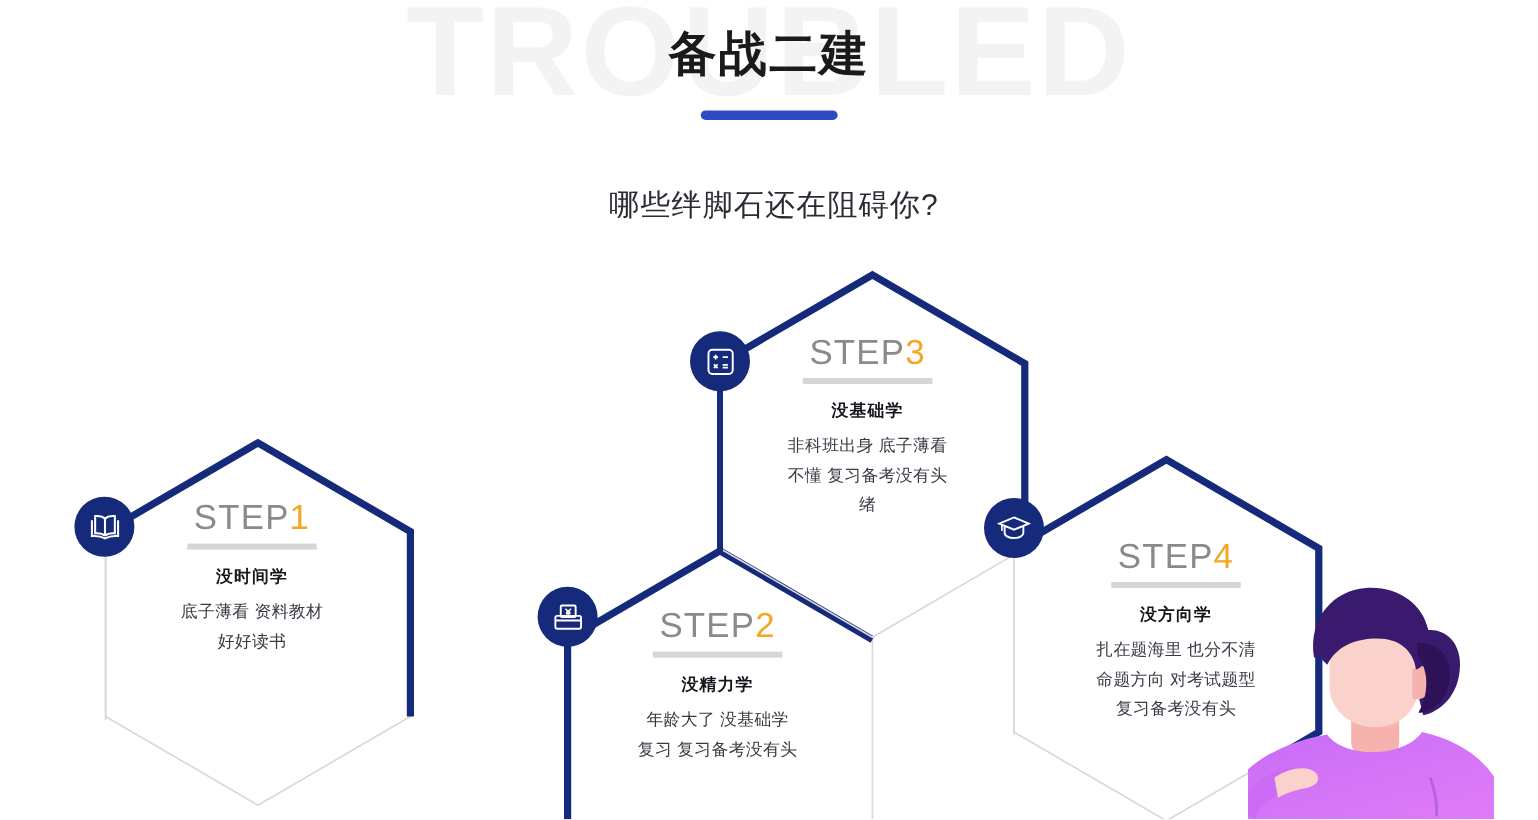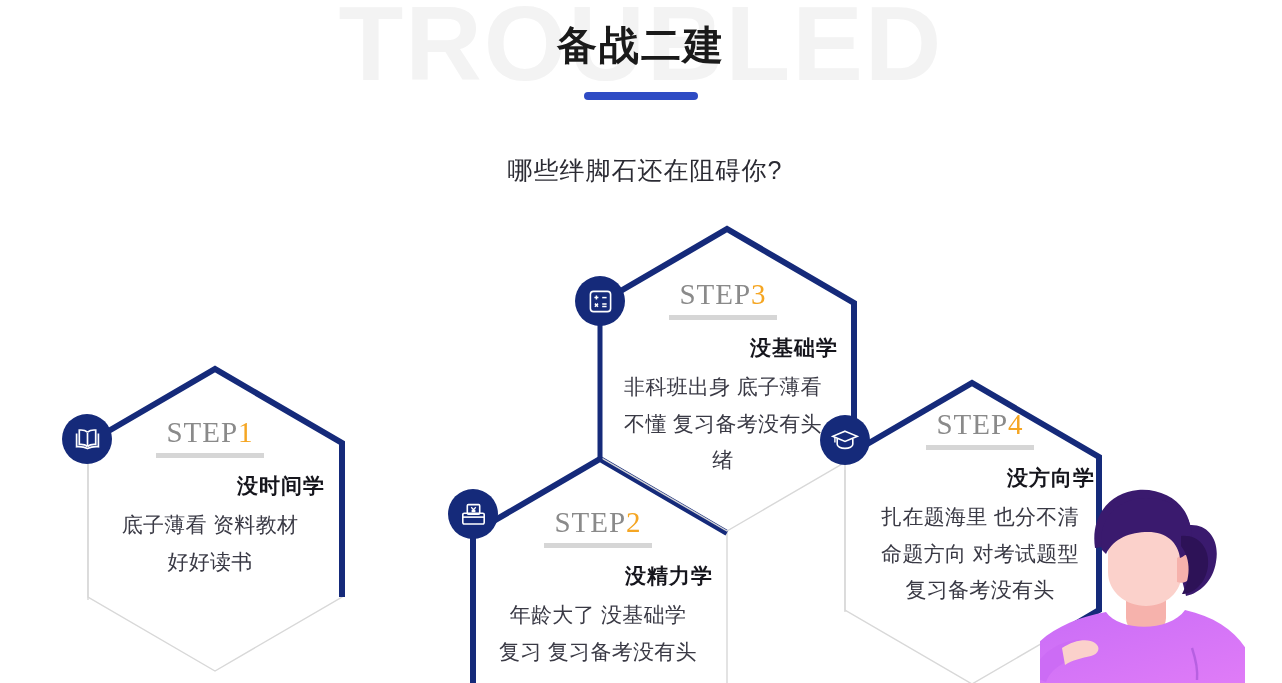--- a/index.html
+++ b/index.html
@@ -37,33 +37,33 @@
   }
 
   
   #hexlayer{ position:absolute; inset:0; }
   #hexsvg{ position:absolute; top:0; left:0; width:1282px; height:683px; }
 
   
   .step-block{ position:absolute; width:230px; text-align:center; }
   .step-label{
     font-size:29px; font-weight:400; color:#8a8a8a; letter-spacing:1px;
-    line-height:1.12; white-space:nowrap;font-family:Liberation Serif, serif;
+    line-height:1.12; white-space:nowrap;
   }
   .step-label .num{ color:#f5a623; }
   .step-underline{
     width:108px; height:5px; background:#d6d6d6; margin:5px auto 0;
   }
   .step-title{
     margin-top:14px;
-    font-size:21px; font-weight:700; color:#15151c; letter-spacing:1px;text-align:right;
+    font-size:14px; font-weight:700; color:#15151c; letter-spacing:1px;
   }
   .step-desc{
     margin-top:7px;
-    font-size:21px; color:#3a3a45; line-height:1.72; letter-spacing:.3px;
+    font-size:14px; color:#3a3a45; line-height:1.72; letter-spacing:.3px;
   }
 
   
   .icon-badge{
     position:absolute; width:50px; height:50px; border-radius:50%;
     background:#152a7a; display:flex; align-items:center; justify-content:center;
     box-shadow:0 0 0 0 rgba(0,0,0,0);
   }
   .icon-badge svg{ display:block; }
 
@@ -183,21 +183,21 @@
     </div>
     <div class="step-underline"></div>
     <div class="step-title">没基础学</div>
     <div class="step-desc">
       <div>非科班出身 底子薄看</div>
       <div>不懂 复习备考没有头</div>
       <div>绪</div>
     </div>
   </div>
 
-  <div class="step-block" style="left:865px; top:408px;">
+  <div class="step-block" style="left:865px; top:448px;">
     <div class="step-label">
       <span>STEP</span><span class="num">4</span>
     </div>
     <div class="step-underline"></div>
     <div class="step-title">没方向学</div>
     <div class="step-desc">
       <div>扎在题海里 也分不清</div>
       <div>命题方向 对考试题型</div>
       <div>复习备考没有头</div>
     </div>

